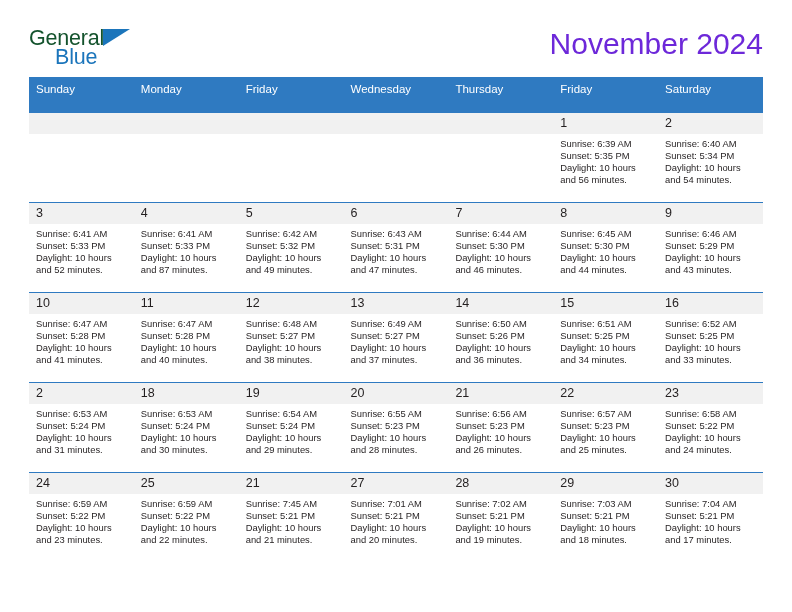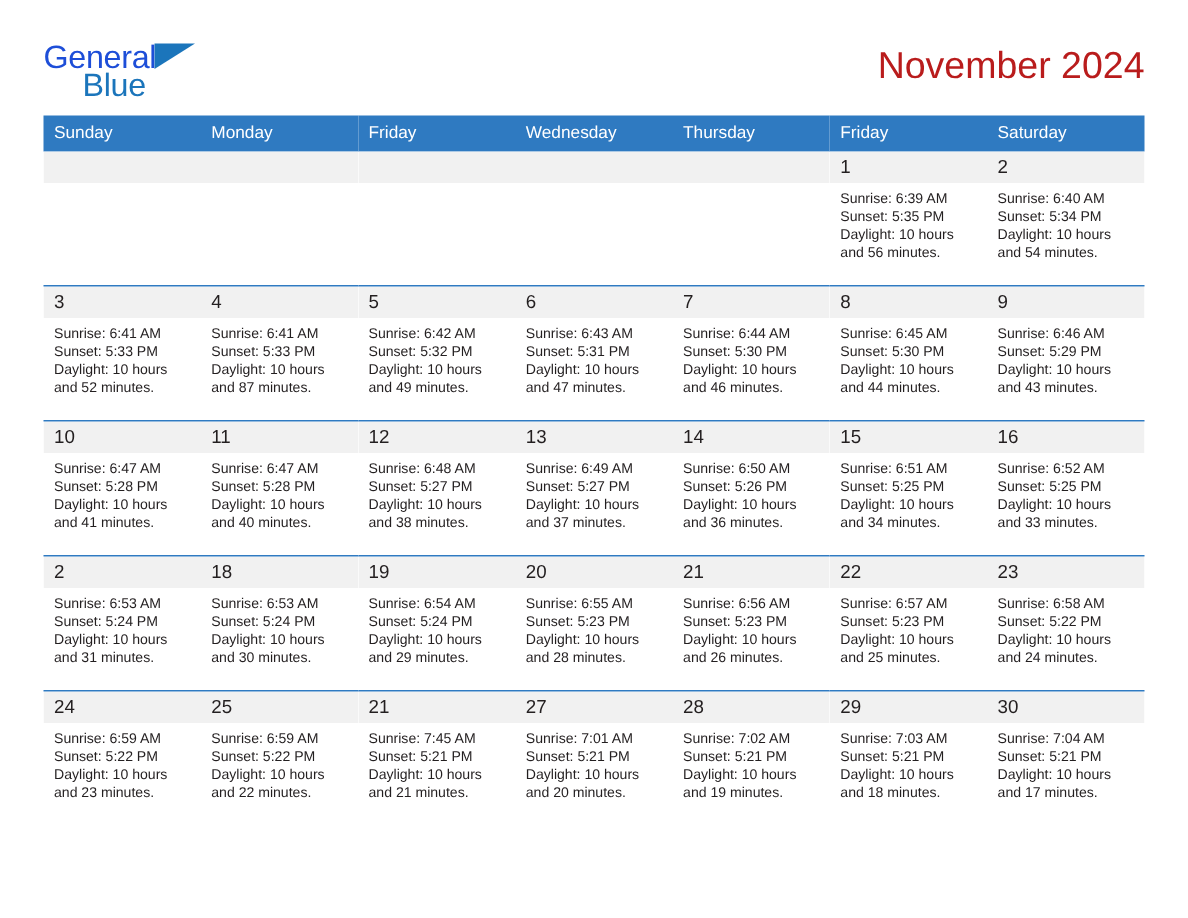--- a/index.html
+++ b/index.html
@@ -36,21 +36,21 @@
     width: 104px;
     height: 46px;
     flex: 0 0 auto;
   }
   .logo .lg-general {
     position: absolute;
     left: 0;
     top: 0;
     font-size: 21.5px;
     line-height: 22px;
-    color: #1d4ed8;
+    color: #14532d;
     letter-spacing: -0.2px;
     font-family: "Liberation Sans", sans-serif;
   }
   .logo .lg-blue {
     position: absolute;
     left: 26px;
     top: 19px;
     font-size: 21.5px;
     line-height: 22px;
     color: #1b75bb;
@@ -64,24 +64,24 @@
     height: 0;
     border-left: 27px solid #1b75bb;
     border-bottom: 17px solid transparent;
   }
   .titles {
     text-align: right;
     flex: 0 0 auto;
     padding-top: 1px;
   }
   .month-title {
-    font-size: 25px;
+    font-size: 30px;
     line-height: 32px;
     font-weight: normal;
-    color: #b91c1c;
+    color: #6d28d9;
     white-space: nowrap;
   }
   .location {
     font-size: 13.5px;
     line-height: 20px;
     color: #231f20;
     margin-top: 4px;
     white-space: nowrap;
   }
 
@@ -93,21 +93,21 @@
     margin-top: 1px;
   }
   .calendar col { width: 104.857px; }
   .dow-row th {
     background: #2f7ac1;
     color: #ffffff;
     font-weight: normal;
     font-size: 11.5px;
     line-height: 14px;
     text-align: left;
-    padding: 5px 0 5px 7px;
+    padding: 5px 0 17px 7px;
     height: 20px;
     box-sizing: border-box;
     border: none;
   }
   .week-row td {
     vertical-align: top;
     padding: 0;
     border-top: 1px solid #2f7ac1;
     background: #ffffff;
     height: 89px;

